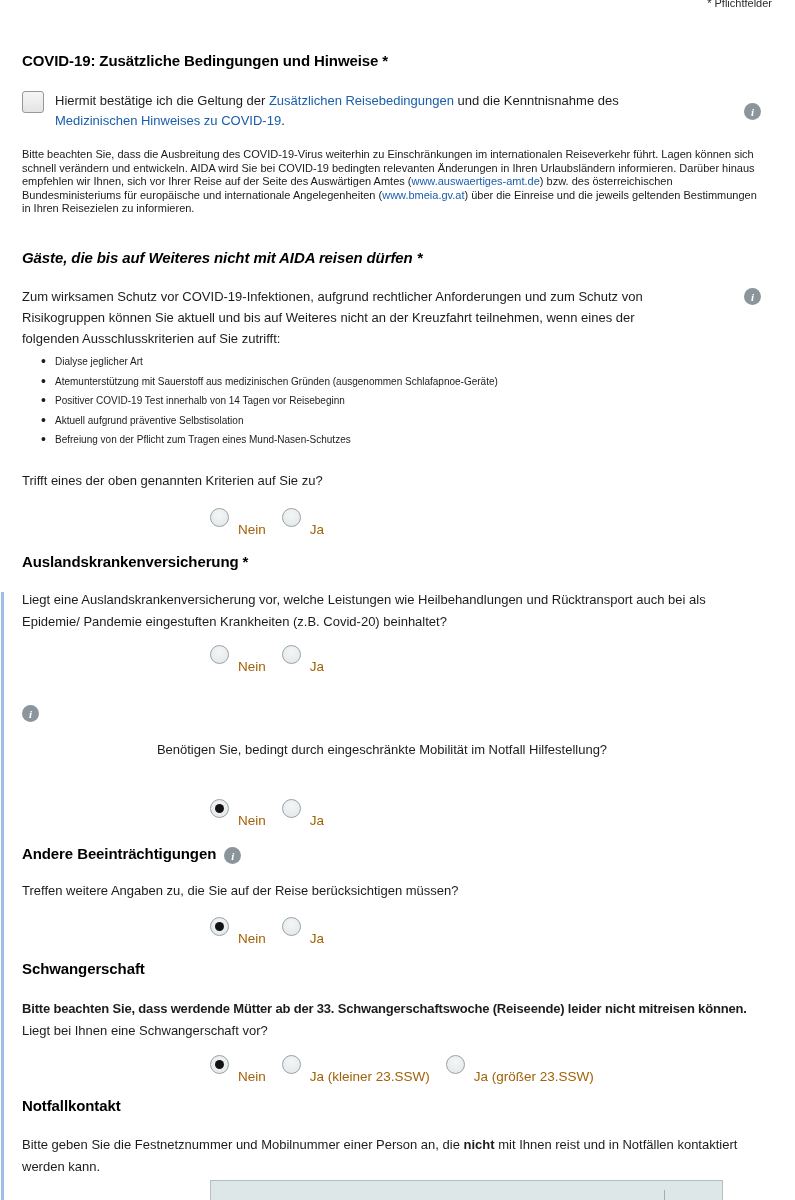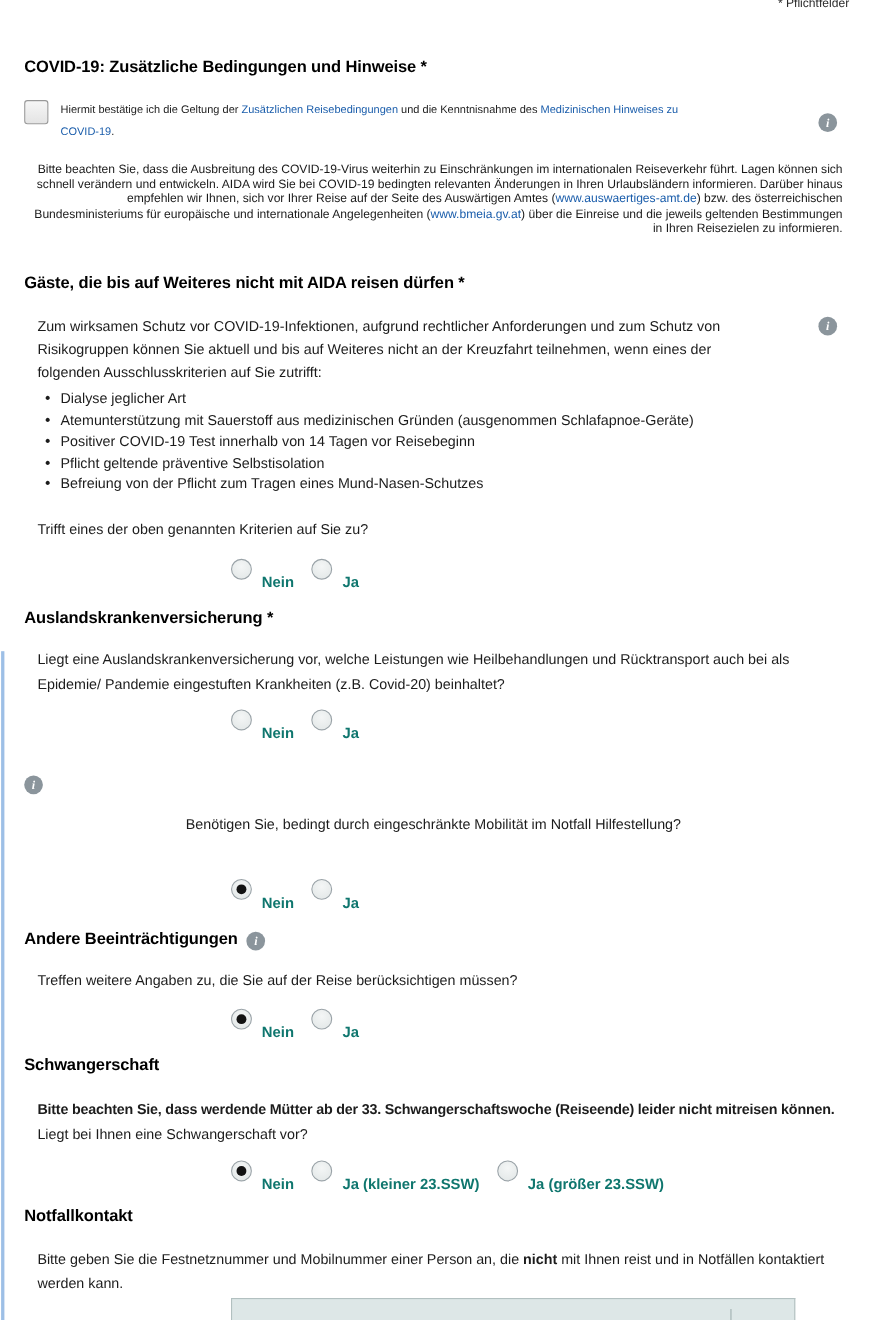--- a/index.html
+++ b/index.html
@@ -4,22 +4,22 @@
 <style>
   * { margin:0; padding:0; box-sizing:border-box; }
   html,body { background:#fff; }
   body {
     width:795px; height:1200px; position:relative; overflow:hidden;
     font-family:"Liberation Sans", sans-serif; color:#1c1c1c;
   }
   .abs { position:absolute; }
   .h2 { font-size:15px; font-weight:bold; color:#000; letter-spacing:-0.1px; }
   .h2row { display:flex; align-items:center; gap:8px; }
-  .body-text { font-size:13px; line-height:19px; color:#1c1c1c;margin-left:12px; }
-  .body-text-lg { font-size:10px; line-height:20px; color:#1c1c1c; }
+  .body-text { font-size:13px; line-height:19px; color:#1c1c1c; }
+  .body-text-lg { font-size:13px; line-height:20px; color:#1c1c1c; }
   .fine { font-size:11px; line-height:13.5px; color:#1a1a1a; }
   .link { color:#1a5dab; text-decoration:none; cursor:pointer; }
   .required-note { font-size:11px; color:#2b2b2b; }
 
   .info-icon {
     width:17px; height:17px; border-radius:50%; background:#8b959c; flex:0 0 17px;
     color:#fff; display:inline-flex; align-items:center; justify-content:center;
     font:italic bold 11px "Liberation Serif", serif;
   }
   .checkbox {
@@ -31,25 +31,25 @@
   .radio-row { display:flex; align-items:center; column-gap:16px; }
   .radio-opt { display:flex; align-items:center; column-gap:9px; cursor:pointer; }
   .radio-circle {
     width:19px; height:19px; border-radius:50%; border:1px solid #99a2a7;
     background:radial-gradient(circle at 50% 35%, #f4f6f6, #e1e6e6); position:relative;
   }
   .radio-circle.checked::after {
     content:""; position:absolute; top:4px; left:4px; width:9px; height:9px;
     border-radius:50%; background:#121212;
   }
-  .radio-label { font-weight:bold; font-size:13.5px; color:#0f766e;margin-top:24px; }
+  .radio-label { font-weight:normal; font-size:13.5px; color:#a16207;margin-top:24px; }
 
   ul.bullets { list-style:none; }
   ul.bullets li {
-    position:relative; padding-left:15px; font-size:13px; line-height:19.5px; color:#1c1c1c;
+    position:relative; padding-left:15px; font-size:10px; line-height:19.5px; color:#1c1c1c;
   }
   ul.bullets li::before { content:"\2022"; position:absolute; left:1px; top:0; font-size:14px; }
 
   .accent-bar { left:1px; top:592px; width:3px; height:608px; background:#9dbfe6; }
 
   .dropdown {
     left:210px; top:1180px; width:513px; height:20px;
     background:#dde7e7; border:1px solid #b2c0c0; border-bottom:none; cursor:pointer;
   }
   .dropdown .divider { position:absolute; right:57px; top:9px; bottom:0; width:1px; background:#9fb0b0; }
@@ -66,35 +66,35 @@
 
 <div class="abs check-row" style="top:91px; left:22px; width:640px;">
   <span class="checkbox"></span>
   <span class="body-text-lg" style="width:595px;">
     <span>Hiermit bestätige ich die Geltung der </span><a class="link">Zusätzlichen Reisebedingungen</a><span> und die Kenntnisnahme des </span><a class="link">Medizinischen Hinweises zu COVID-19</a><span>.</span>
   </span>
 </div>
 
 <span class="abs info-icon" style="top:103px; left:744px;">i</span>
 
-<div class="abs fine" style="top:148px; left:22px; width:744px;text-align:right;">
+<div class="abs fine" style="top:148px; left:22px; width:744px;">
   <span>Bitte beachten Sie, dass die Ausbreitung des COVID-19-Virus weiterhin zu Einschränkungen im internationalen Reiseverkehr führt. Lagen können sich schnell verändern und entwickeln. AIDA wird Sie bei COVID-19 bedingten relevanten Änderungen in Ihren Urlaubsländern informieren. Darüber hinaus empfehlen wir Ihnen, sich vor Ihrer Reise auf der Seite des Auswärtigen Amtes (</span><a class="link">www.auswaertiges-amt.de</a><span>) bzw. des österreichischen Bundesministeriums für europäische und internationale Angelegenheiten (</span><a class="link">www.bmeia.gv.at</a><span>) über die Einreise und die jeweils geltenden Bestimmungen in Ihren Reisezielen zu informieren.</span>
 </div>
 
-<div class="abs h2" style="top:249px; left:22px;">Gäste, die bis auf Weiteres nicht mit AIDA reisen dürfen *</div>
+<div class="abs h2" style="top:249px; left:22px;font-style:italic;">Gäste, die bis auf Weiteres nicht mit AIDA reisen dürfen *</div>
 
 <div class="abs body-text" style="top:286px; left:22px; width:648px; line-height:21px;">Zum wirksamen Schutz vor COVID-19-Infektionen, aufgrund rechtlicher Anforderungen und zum Schutz von Risikogruppen können Sie aktuell und bis auf Weiteres nicht an der Kreuzfahrt teilnehmen, wenn eines der folgenden Ausschlusskriterien auf Sie zutrifft:</div>
 
 <span class="abs info-icon" style="top:288px; left:744px;">i</span>
 
 <ul class="abs bullets" style="top:352px; left:40px; width:710px;">
   <li>Dialyse jeglicher Art</li>
   <li>Atemunterstützung mit Sauerstoff aus medizinischen Gründen (ausgenommen Schlafapnoe-Geräte)</li>
   <li>Positiver COVID-19 Test innerhalb von 14 Tagen vor Reisebeginn</li>
-  <li>Pflicht geltende präventive Selbstisolation</li>
+  <li>Aktuell aufgrund präventive Selbstisolation</li>
   <li>Befreiung von der Pflicht zum Tragen eines Mund-Nasen-Schutzes</li>
 </ul>
 
 <div class="abs body-text" style="top:471px; left:22px;">Trifft eines der oben genannten Kriterien auf Sie zu?</div>
 
 <div class="abs radio-row" style="top:498px; left:210px;">
   <div class="radio-opt">
     <span class="radio-circle"></span>
     <span class="radio-label">Nein</span>
   </div>

